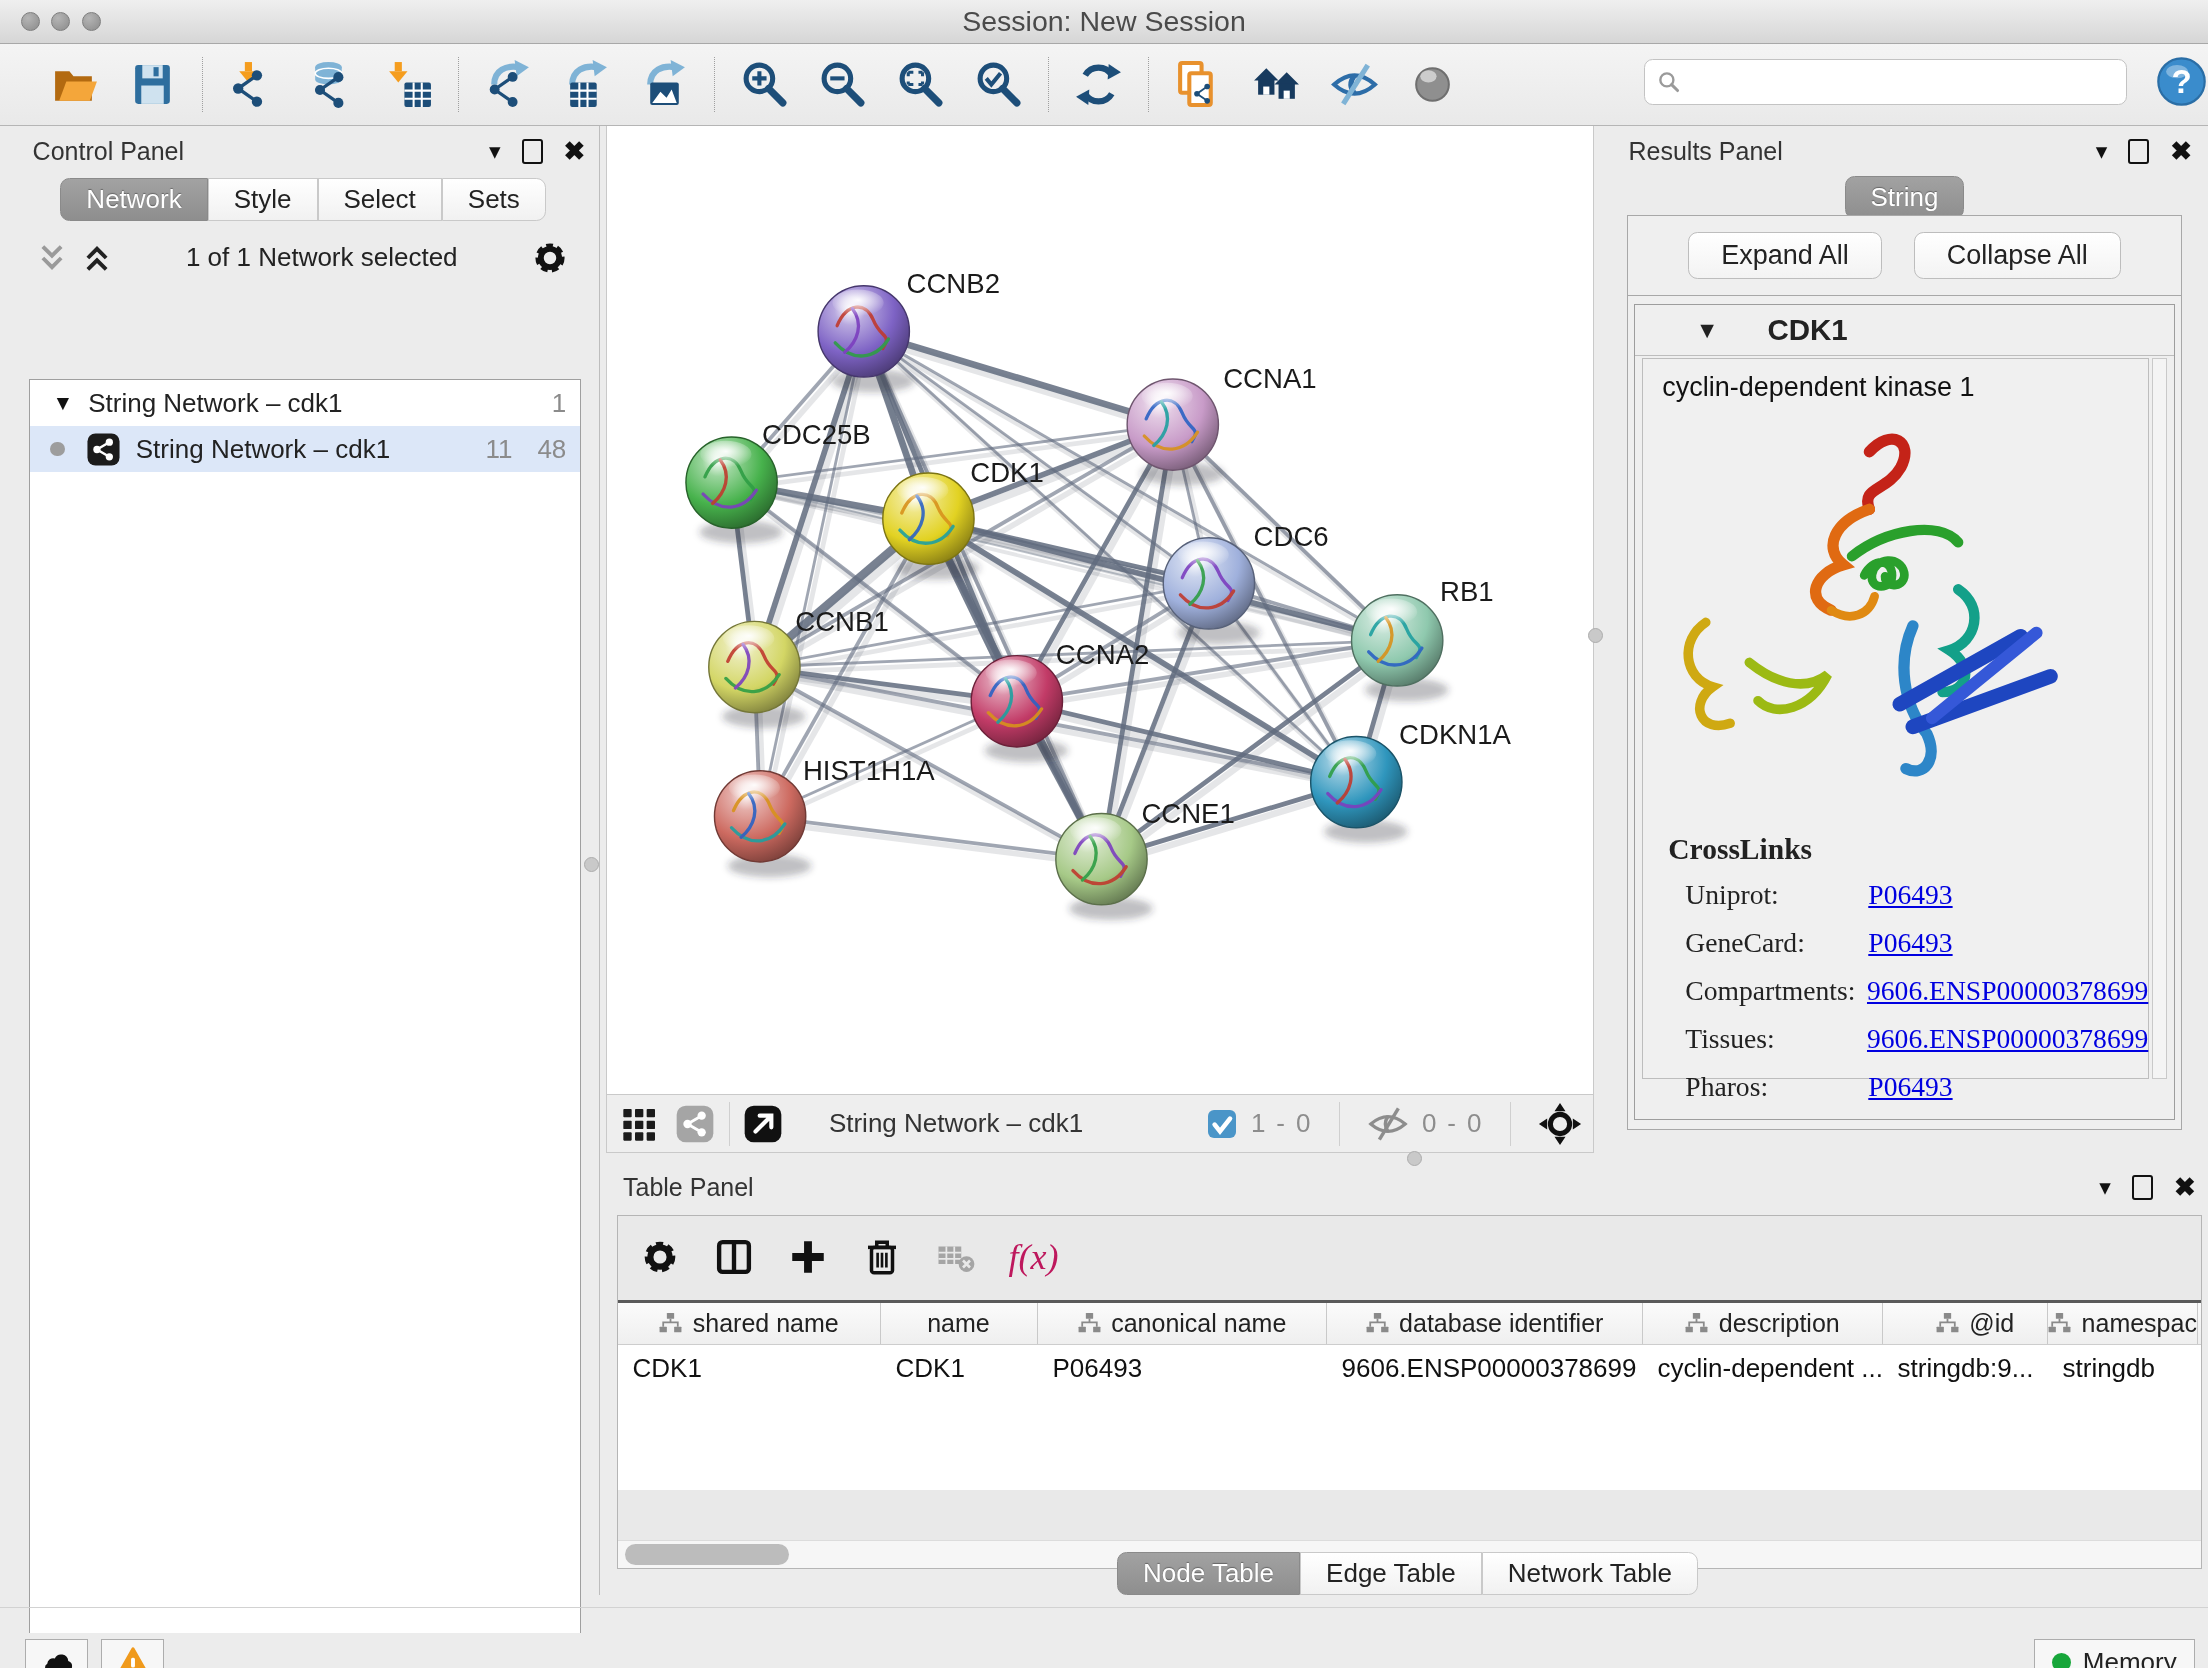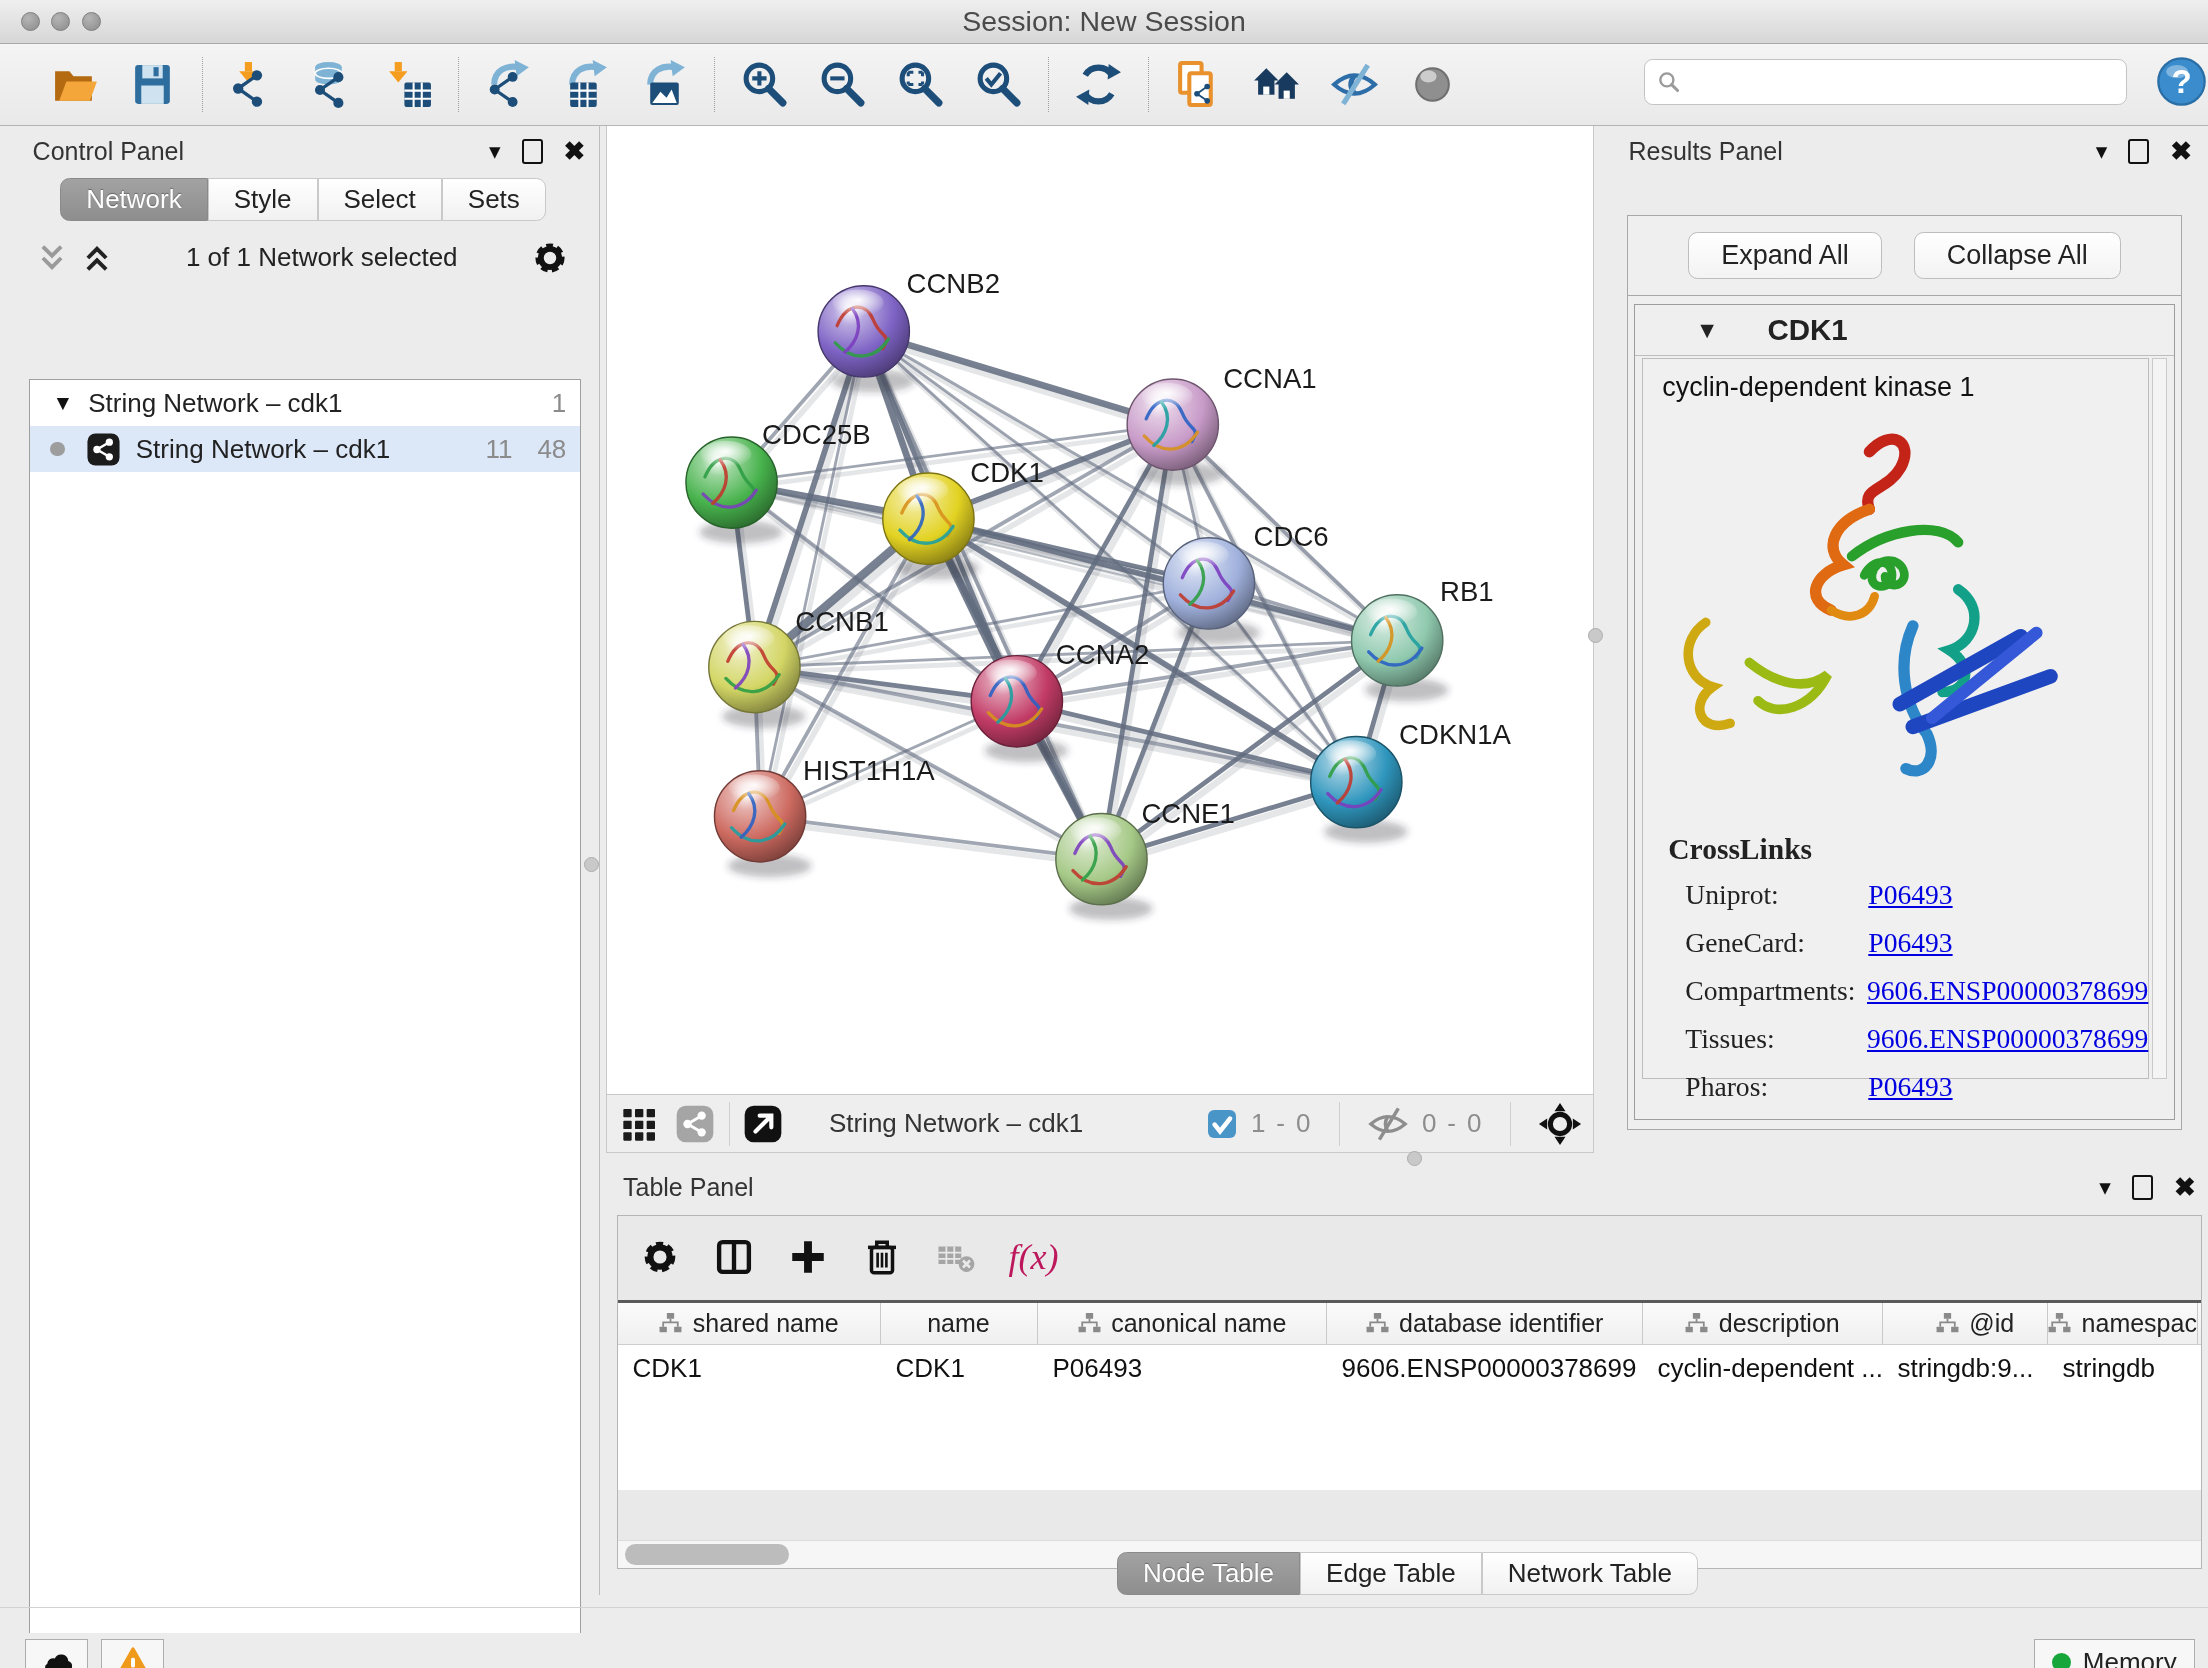--- a/index.html
+++ b/index.html
@@ -730,20 +730,23 @@
 
 <div id="results-panel">
   <div id="rp-head" class="panel-head">
     <span>Results Panel</span>
     <span class="panel-controls">
       <span class="pc-caret">▾</span>
       <span class="pc-float"></span>
       <span class="pc-close">✖</span>
     </span>
   </div>
+  <div id="rp-tabs" class="tabbar">
+    <span class="ui-tab active" style="border-radius:9.5px">String</span>
+  </div>
   <div id="rp-box">
     <div id="rp-buttons">
       <button class="rp-btn">Expand All</button>
       <button class="rp-btn">Collapse All</button>
     </div>
     <div id="rp-section">
       <div id="rp-gene-row">
         <span class="caret">▼</span>
         <span class="gene">CDK1</span>
       </div>

